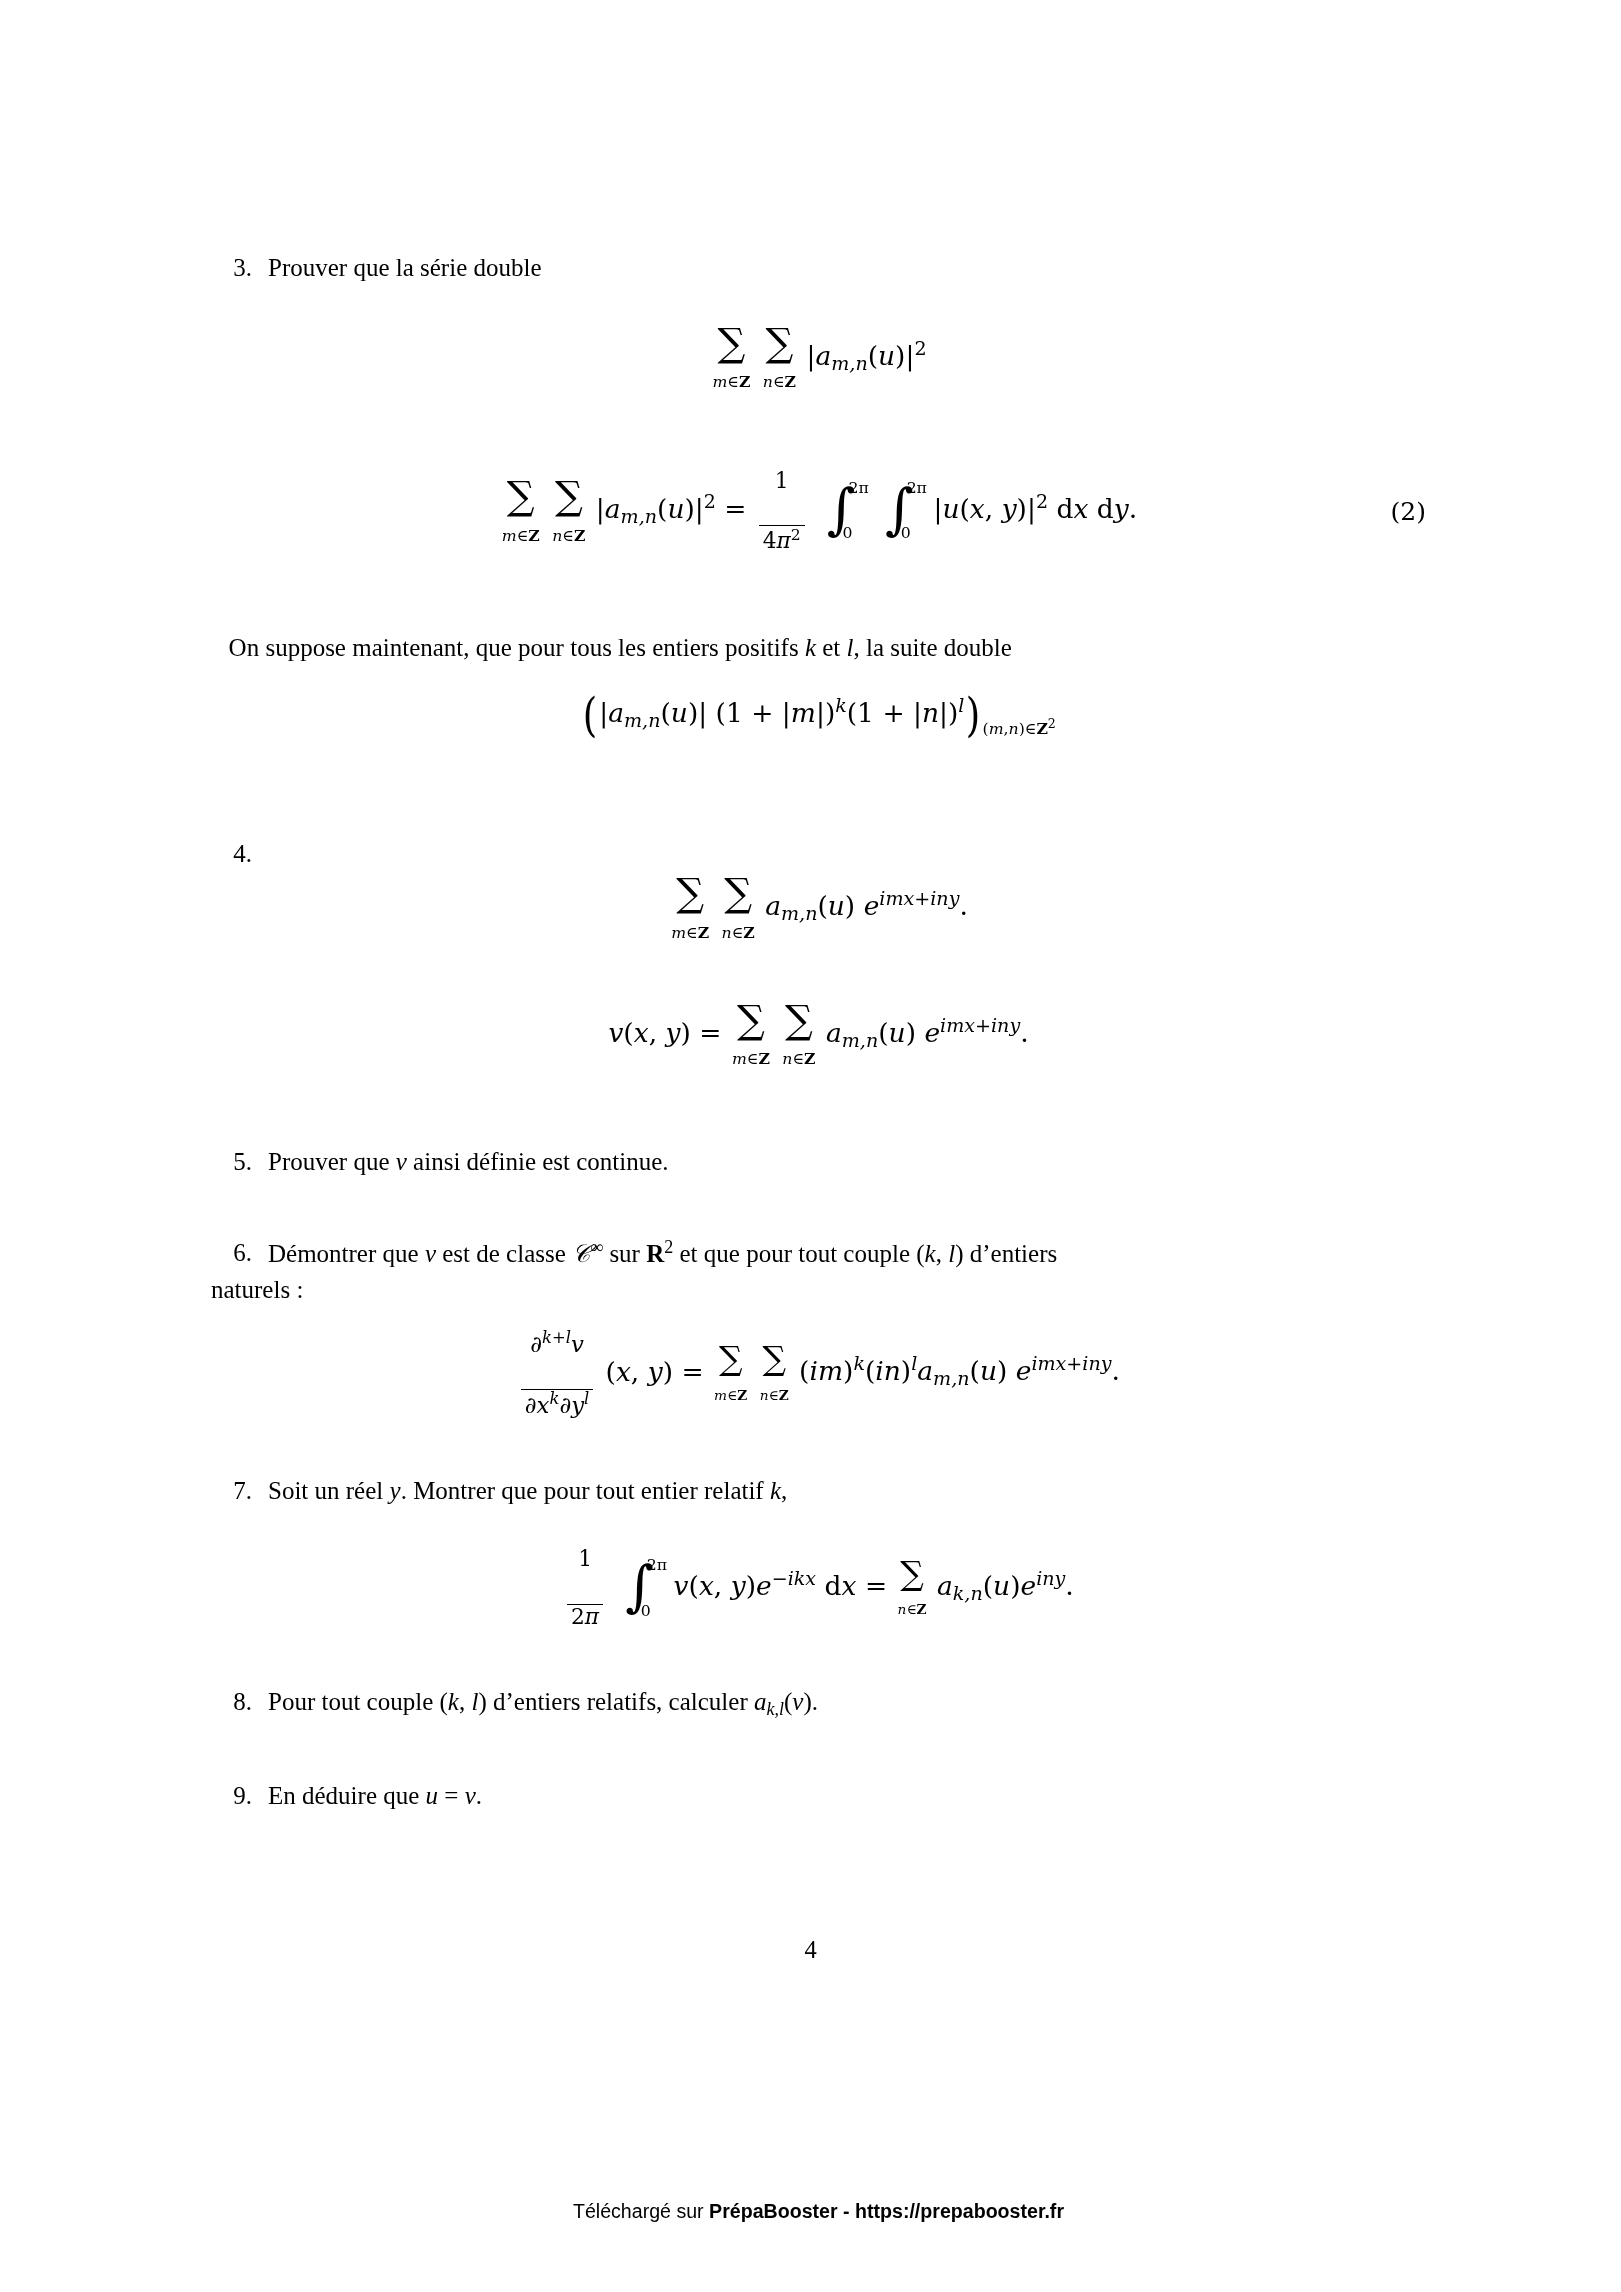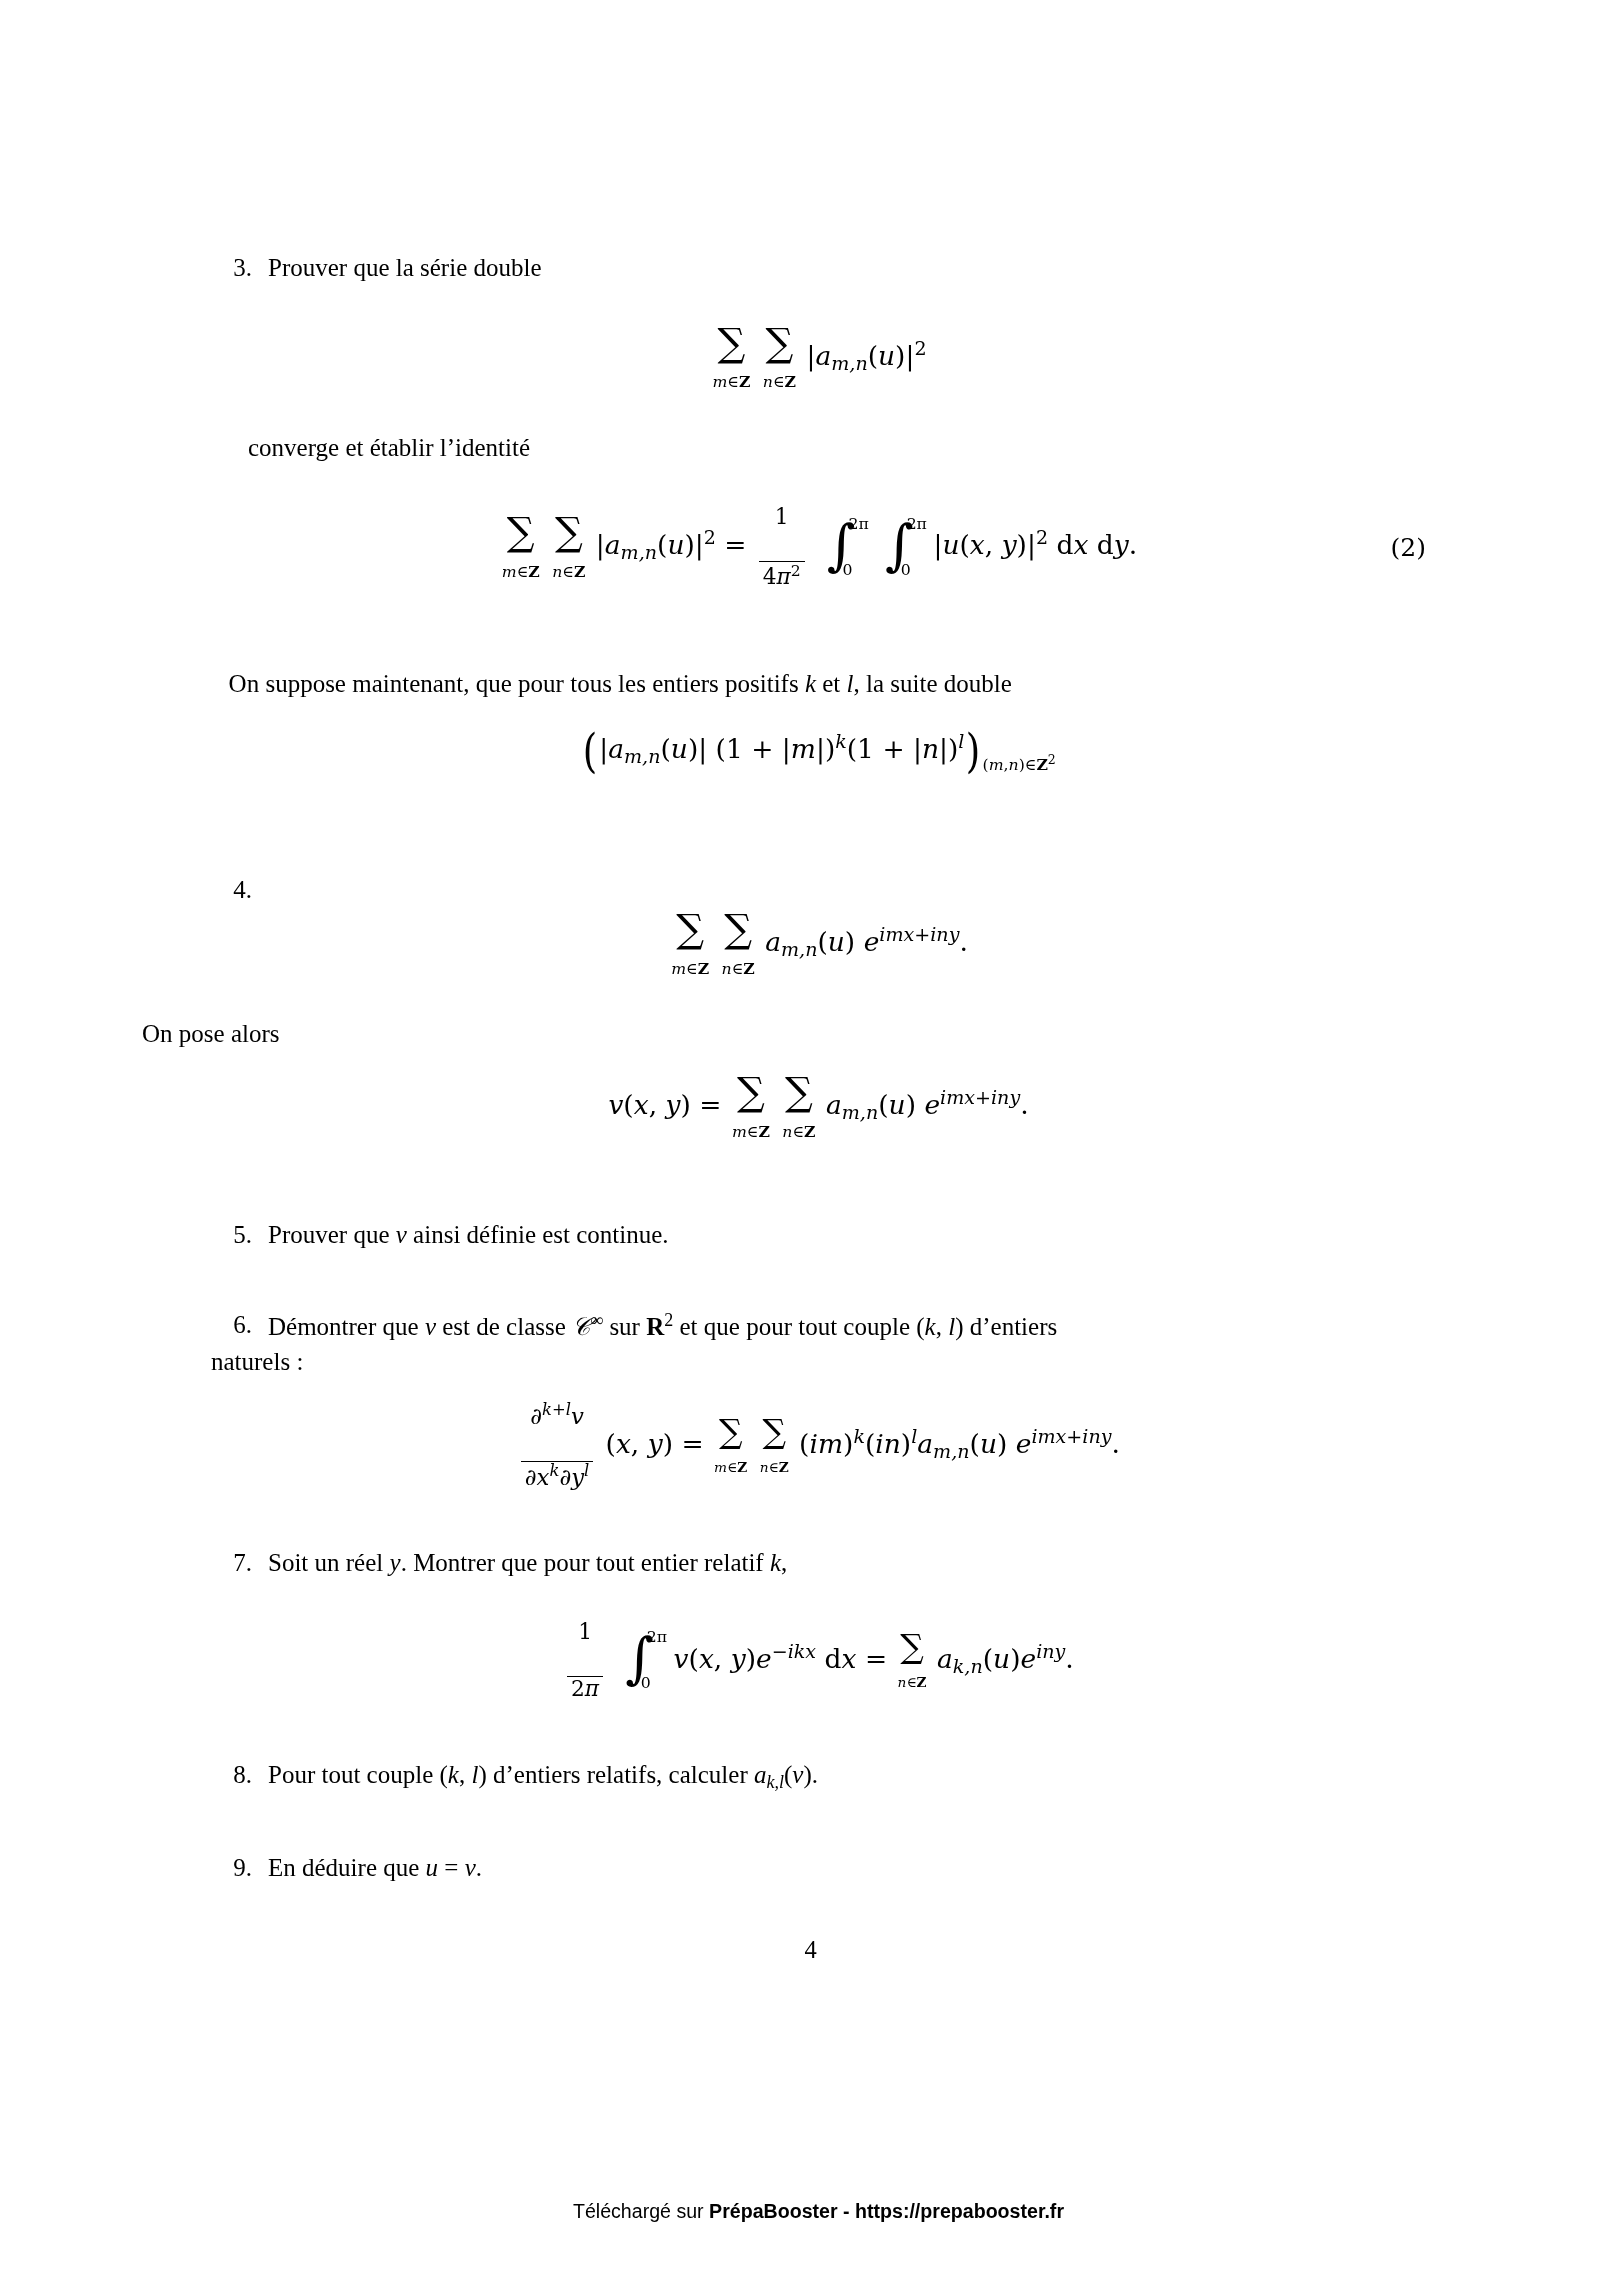--- a/index.html
+++ b/index.html
@@ -212,21 +212,20 @@
       </span>
       <span class="bigop">
         <span class="glyph">∑</span>
         <span class="lim"><i>n</i>∈<span class="bb">Z</span></span>
       </span>
       <span><span class="vbar">|</span><i>a</i><span class="sub">m,n</span>(<i>u</i>)<span class="vbar">|</span><span class="sup">2</span></span>
     </div>
 
     <div class="spacer-m"></div>
 
-    <div class="para" style="margin-left:37px">converge et établir l’identité</div>
 
     <div class="spacer-m"></div>
 
     <div class="display math">
       <span class="bigop">
         <span class="glyph">∑</span>
         <span class="lim"><i>m</i>∈<span class="bb">Z</span></span>
       </span>
       <span class="bigop">
         <span class="glyph">∑</span>
@@ -282,21 +281,20 @@
       </span>
       <span class="bigop">
         <span class="glyph">∑</span>
         <span class="lim"><i>n</i>∈<span class="bb">Z</span></span>
       </span>
       <span><i>a</i><span class="sub">m,n</span>(<i>u</i>) <i>e</i><span class="supi">imx+iny</span>.</span>
     </div>
 
     <div class="spacer-m"></div>
 
-    <div class="para" style="margin-left:-69px">On pose alors</div>
 
     <div class="spacer-s"></div>
 
     <div class="display math">
       <span><i>v</i>(<i>x</i>, <i>y</i>) =</span>
       <span class="bigop">
         <span class="glyph">∑</span>
         <span class="lim"><i>m</i>∈<span class="bb">Z</span></span>
       </span>
       <span class="bigop">

